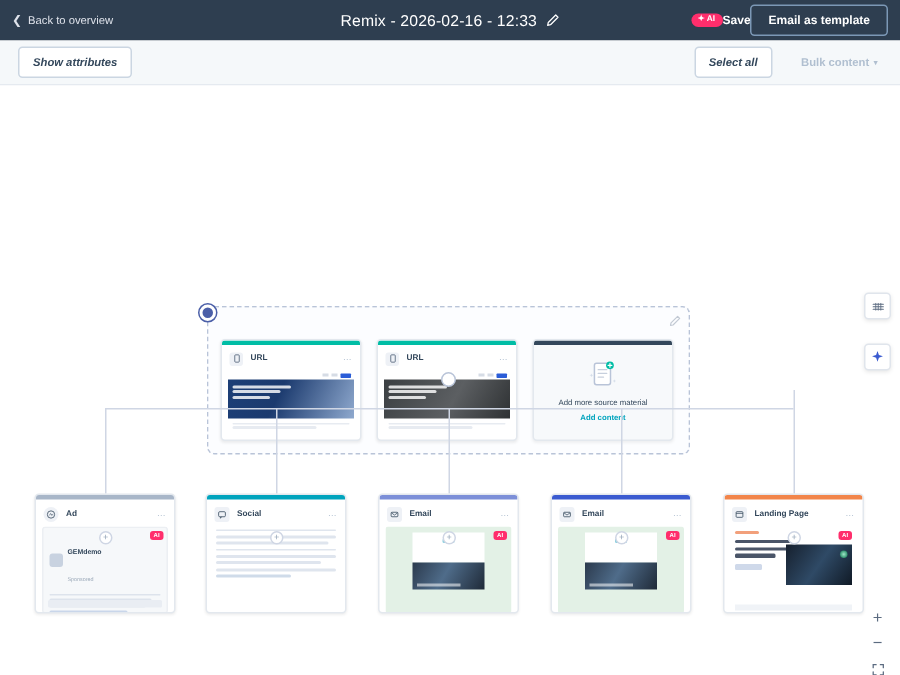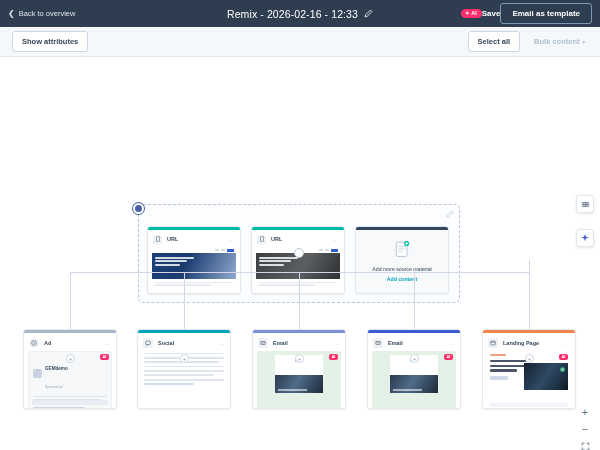--- a/index.html
+++ b/index.html
@@ -45,24 +45,24 @@
   }
 
   
   .subbar {
     position: absolute; left: 0; top: 27px; width: 600px; height: 30px;
     background: #f5f8fa; border-bottom: 1px solid #e5eaf0;
     display: flex; align-items: center;
   }
   .btn-light {
     background: #ffffff; border: 1px solid #cbd6e2; border-radius: 3px;
-    color: #33475b; font-size: 7.5px; font-weight: bold; padding: 5px 9px; cursor: pointer;
+    color: #33475b; font-size: 7.5px; font-weight: bold; padding: 5px 9px; cursor: pointer; font-style: italic;
   }
   .btn-light.ml { margin-left: 12px; }
-  .subbar-right { margin-left: auto; margin-right: 10px; display: flex; align-items: center; gap: 9px; }
+  .subbar-right { margin-left: auto; margin-right: 10px; display: flex; align-items: center; gap: 14px; }
   .btn-disabled {
     background: transparent; border: 1px solid transparent; color: #b0bfd0;
     font-size: 7.5px; font-weight: bold; padding: 5px 4px; cursor: default;
     display: flex; align-items: center; gap: 3px;
   }
   .caret-dn { font-size: 5px; }
 
   
   .canvas {
     position: absolute; left: 0; top: 57px; width: 600px; height: 393px;

